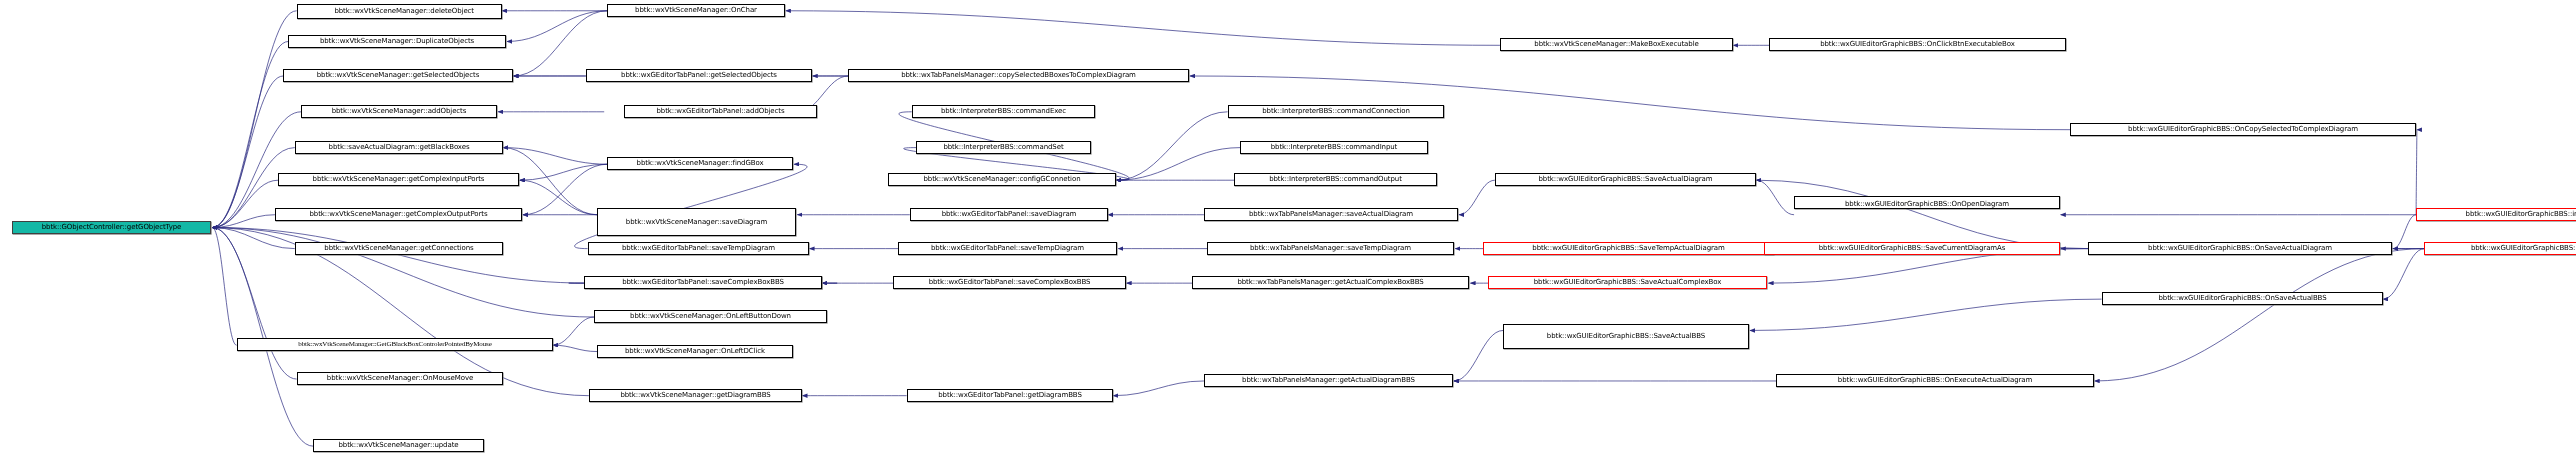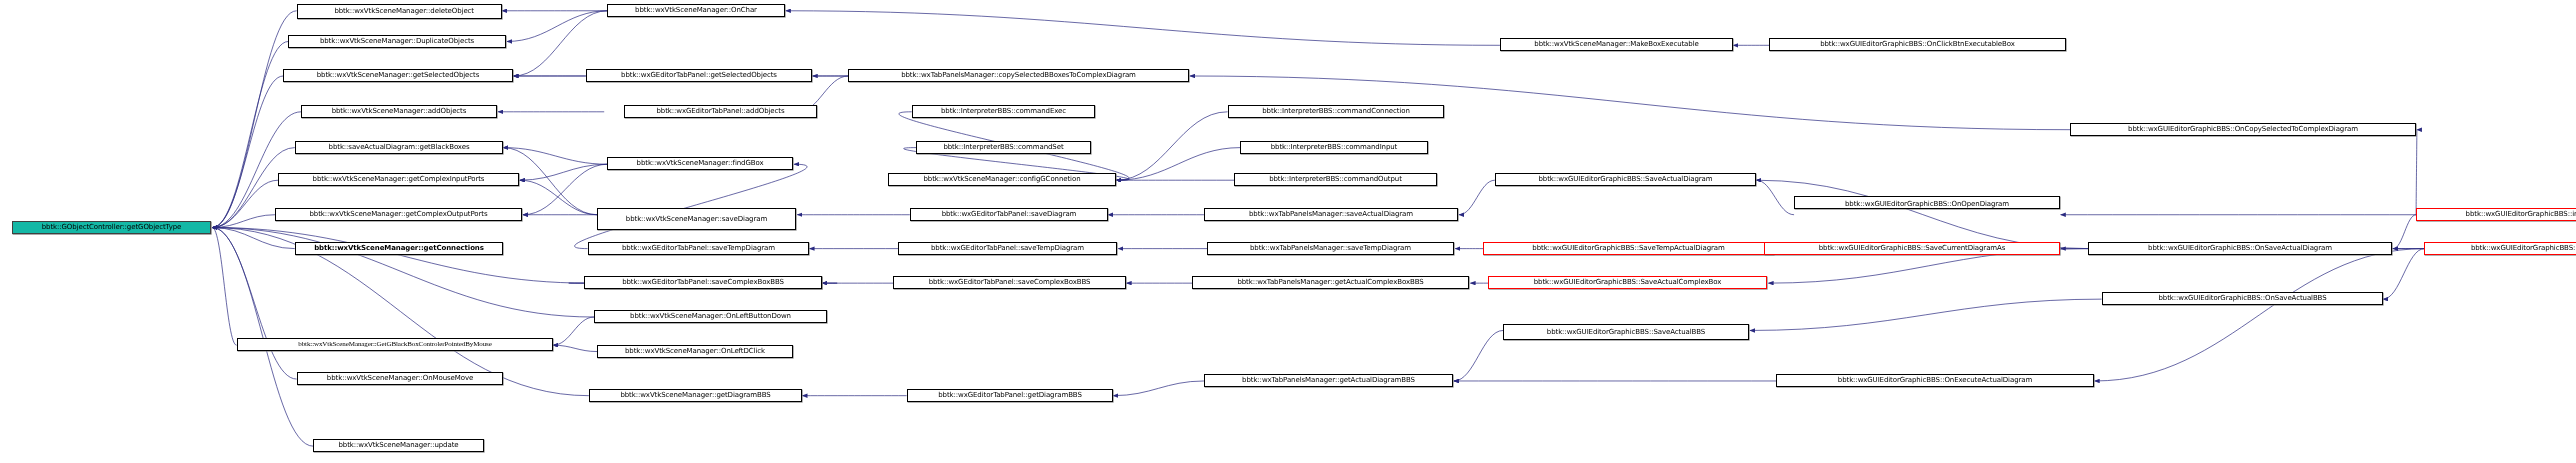--- a/index.html
+++ b/index.html
@@ -132,21 +132,21 @@
     </div>
     <div class="node" style="left: 295px; top: 141px; width: 208px; height: 13.4px;">
       <span>bbtk::saveActualDiagram::getBlackBoxes</span>
     </div>
     <div class="node" style="left: 278px; top: 173px; width: 241px; height: 13.4px;">
       <span>bbtk::wxVtkSceneManager::getComplexInputPorts</span>
     </div>
     <div class="node" style="left: 275px; top: 208px; width: 247px; height: 13.4px;">
       <span>bbtk::wxVtkSceneManager::getComplexOutputPorts</span>
     </div>
-    <div class="node" style="left: 295px; top: 242px; width: 208px; height: 13.4px; font-weight: bold;">
+    <div class="node" style="left: 295px; top: 242px; width: 208px; height: 13.4px;">
       <span>bbtk::wxVtkSceneManager::getConnections</span>
     </div>
     <div class="node" style="left: 589px; top: 276px; width: 233px; height: 13.4px;">
       <span>bbtk::wxVtkSceneManager::saveComplexBoxBBS</span>
     </div>
     <div class="node" style="left: 594px; top: 310px; width: 233px; height: 13.4px;">
       <span>bbtk::wxVtkSceneManager::OnLeftButtonDown</span>
     </div>
     <div class="node" style="left: 237px; top: 338px; width: 316px; height: 13.4px; font-family: Liberation Serif, serif;">
       <span>bbtk::wxVtkSceneManager::GetGBlackBoxControlerPointedByMouse</span>
@@ -162,21 +162,21 @@
     </div>
     <div class="node" style="left: 586px; top: 69px; width: 226px; height: 13.4px;">
       <span>bbtk::wxGEditorTabPanel::getSelectedObjects</span>
     </div>
     <div class="node" style="left: 604px; top: 105px; width: 193px; height: 13.4px; margin-left: 20px;">
       <span>bbtk::wxGEditorTabPanel::addObjects</span>
     </div>
     <div class="node" style="left: 607px; top: 157px; width: 186px; height: 13.4px;">
       <span>bbtk::wxVtkSceneManager::findGBox</span>
     </div>
-    <div class="node" style="left: 597px; top: 208px; width: 199px; height: 22px;">
+    <div class="node" style="left: 597px; top: 208px; width: 199px; height: 28px;">
       <span>bbtk::wxVtkSceneManager::saveDiagram</span>
     </div>
     <div class="node" style="left: 588px; top: 242px; width: 221px; height: 13.4px;">
       <span>bbtk::wxGEditorTabPanel::saveTempDiagram</span>
     </div>
     <div class="node" style="left: 584px; top: 276px; width: 238px; height: 13.4px;">
       <span>bbtk::wxGEditorTabPanel::saveComplexBoxBBS</span>
     </div>
     <div class="node" style="left: 597px; top: 345px; width: 196px; height: 13.4px;">
       <span>bbtk::wxVtkSceneManager::OnLeftDClick</span>
@@ -234,21 +234,21 @@
     </div>
     <div class="node" style="left: 1495px; top: 173px; width: 261px; height: 13.4px;">
       <span>bbtk::wxGUIEditorGraphicBBS::SaveActualDiagram</span>
     </div>
     <div class="node red" style="left: 1483px; top: 242px; width: 291px; height: 13.4px;">
       <span>bbtk::wxGUIEditorGraphicBBS::SaveTempActualDiagram</span>
     </div>
     <div class="node red" style="left: 1488px; top: 276px; width: 279px; height: 13.4px; text-align: right;">
       <span>bbtk::wxGUIEditorGraphicBBS::SaveActualComplexBox</span>
     </div>
-    <div class="node" style="left: 1503px; top: 324px; width: 246px; height: 16px;">
+    <div class="node" style="left: 1503px; top: 324px; width: 246px; height: 25px;">
       <span>bbtk::wxGUIEditorGraphicBBS::SaveActualBBS</span>
     </div>
     <div class="node" style="left: 1769px; top: 38px; width: 297px; height: 13.4px; align-items: center;">
       <span>bbtk::wxGUIEditorGraphicBBS::OnClickBtnExecutableBox</span>
     </div>
     <div class="node" style="left: 2070px; top: 123px; width: 346px; height: 13.4px;">
       <span>bbtk::wxGUIEditorGraphicBBS::OnCopySelectedToComplexDiagram</span>
     </div>
     <div class="node" style="left: 1794px; top: 196px; width: 266px; height: 13.4px; align-items: flex-end;">
       <span>bbtk::wxGUIEditorGraphicBBS::OnOpenDiagram</span>

